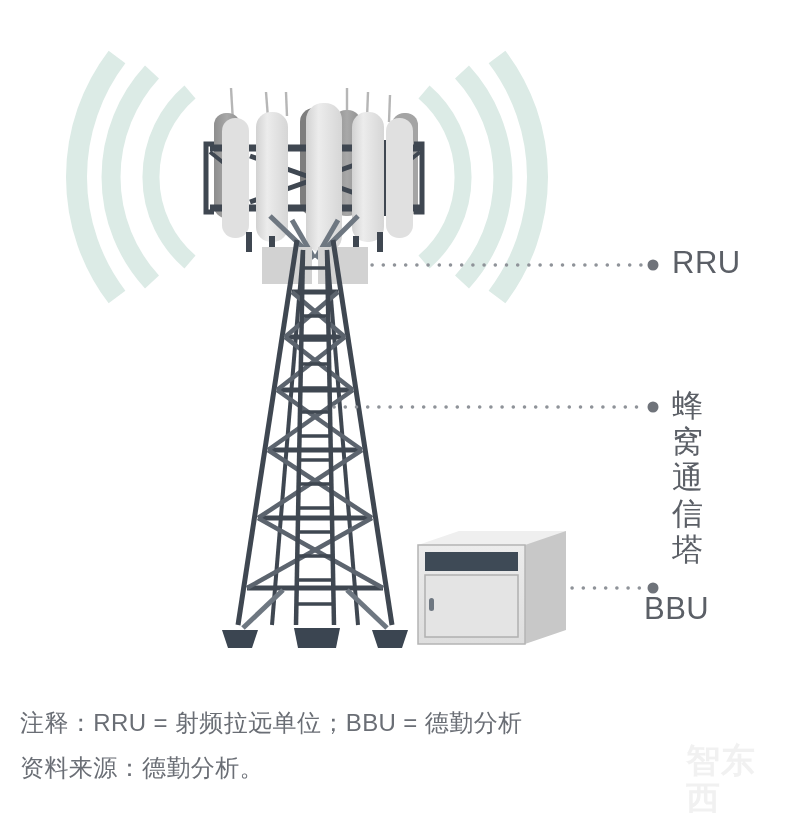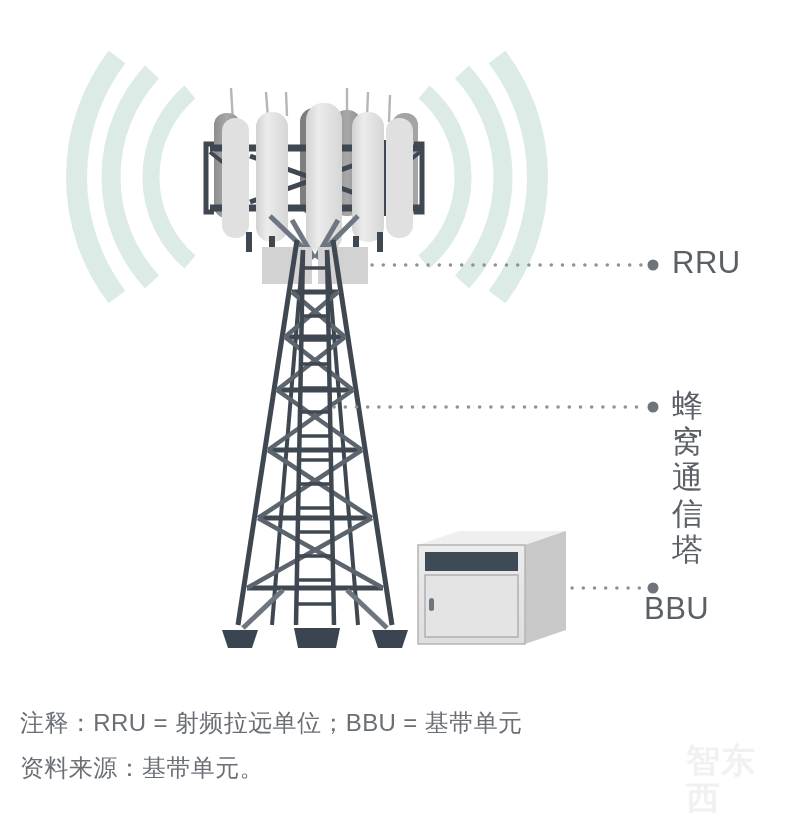--- a/index.html
+++ b/index.html
@@ -263,22 +263,22 @@
     </g>
   </svg>
 
   <div class="callout callout-rru">RRU</div>
 
   <div class="callout callout-tower">蜂窝
 通信塔</div>
 
   <div class="callout callout-bbu">BBU</div>
 
-  <div class="caption caption-note">注释：RRU = 射频拉远单位；BBU = 基带单元</div>
-
-  <div class="caption caption-source">资料来源：基带单元。</div>
+  <div class="caption caption-note">注释：RRU = 射频拉远单位；BBU = 德勤分析</div>
+
+  <div class="caption caption-source">资料来源：德勤分析。</div>
 
   <div class="watermark">
     <div class="wm-text">智东西</div>
 
   </div>
 
 </div>
 
 </body></html>

